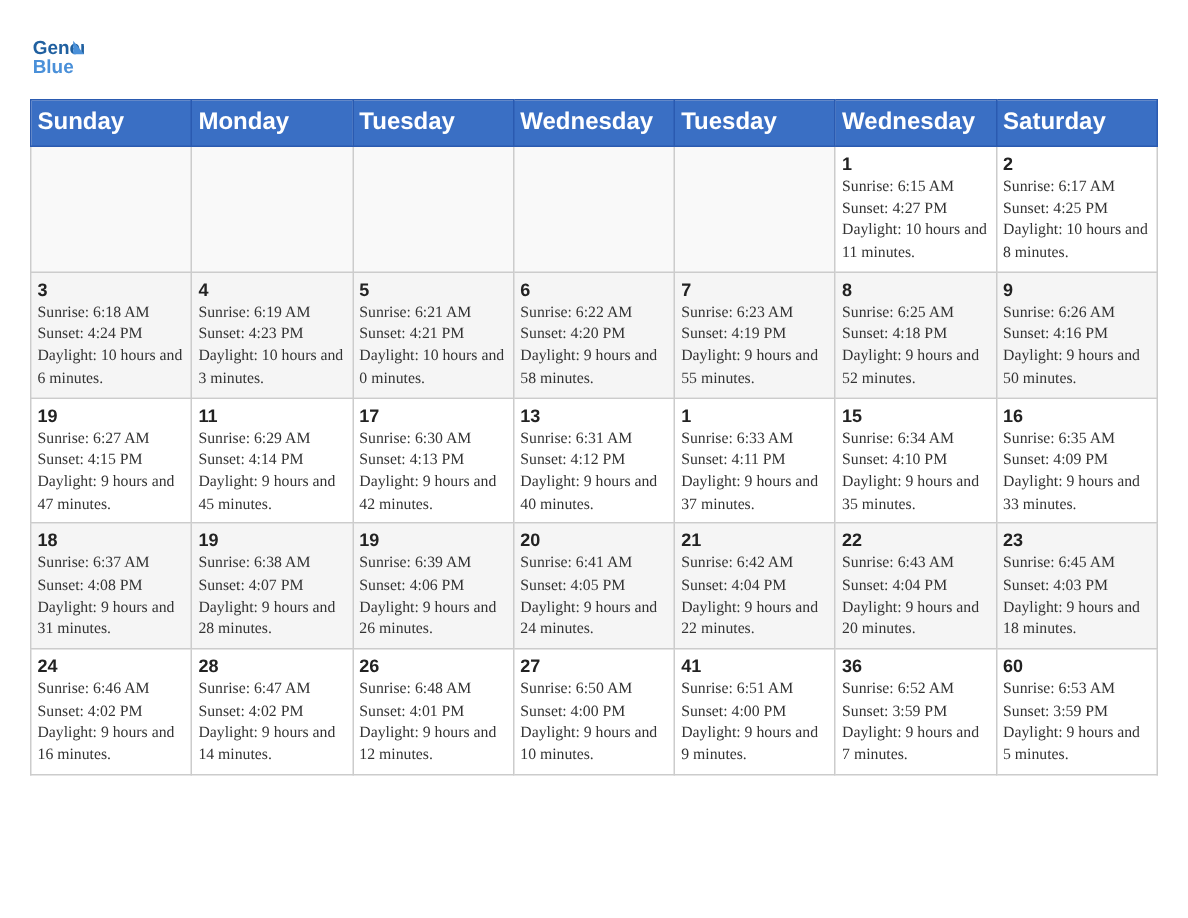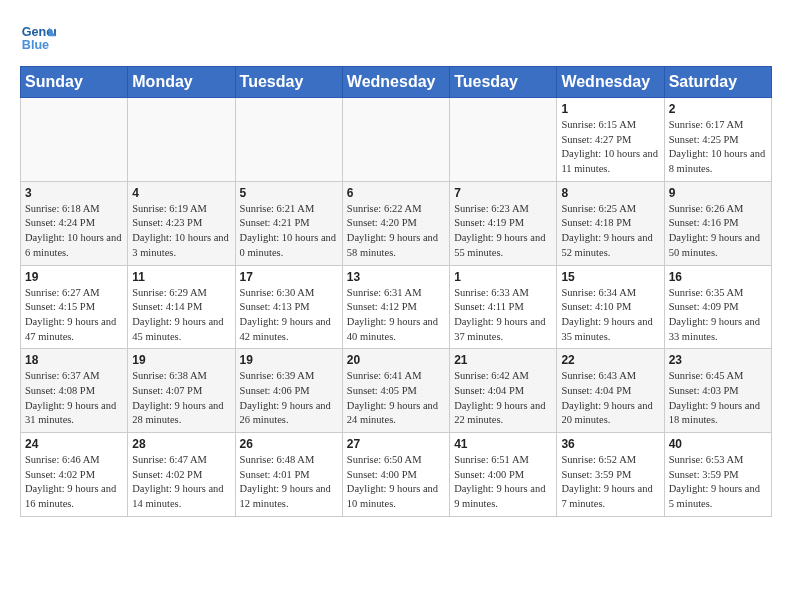--- a/index.html
+++ b/index.html
@@ -231,18 +231,18 @@
         </td>
         <td>
           <div class="day-num">41</div>
           <div class="day-info">Sunrise: 6:51 AM<br>Sunset: 4:00 PM<br>Daylight: 9 hours and 9 minutes.</div>
         </td>
         <td>
           <div class="day-num">36</div>
           <div class="day-info">Sunrise: 6:52 AM<br>Sunset: 3:59 PM<br>Daylight: 9 hours and 7 minutes.</div>
         </td>
         <td>
-          <div class="day-num">40</div>
+          <div class="day-num">60</div>
           <div class="day-info">Sunrise: 6:53 AM<br>Sunset: 3:59 PM<br>Daylight: 9 hours and 5 minutes.</div>
         </td>
       </tr>
     </tbody>
 </table>
 
 </body></html>

